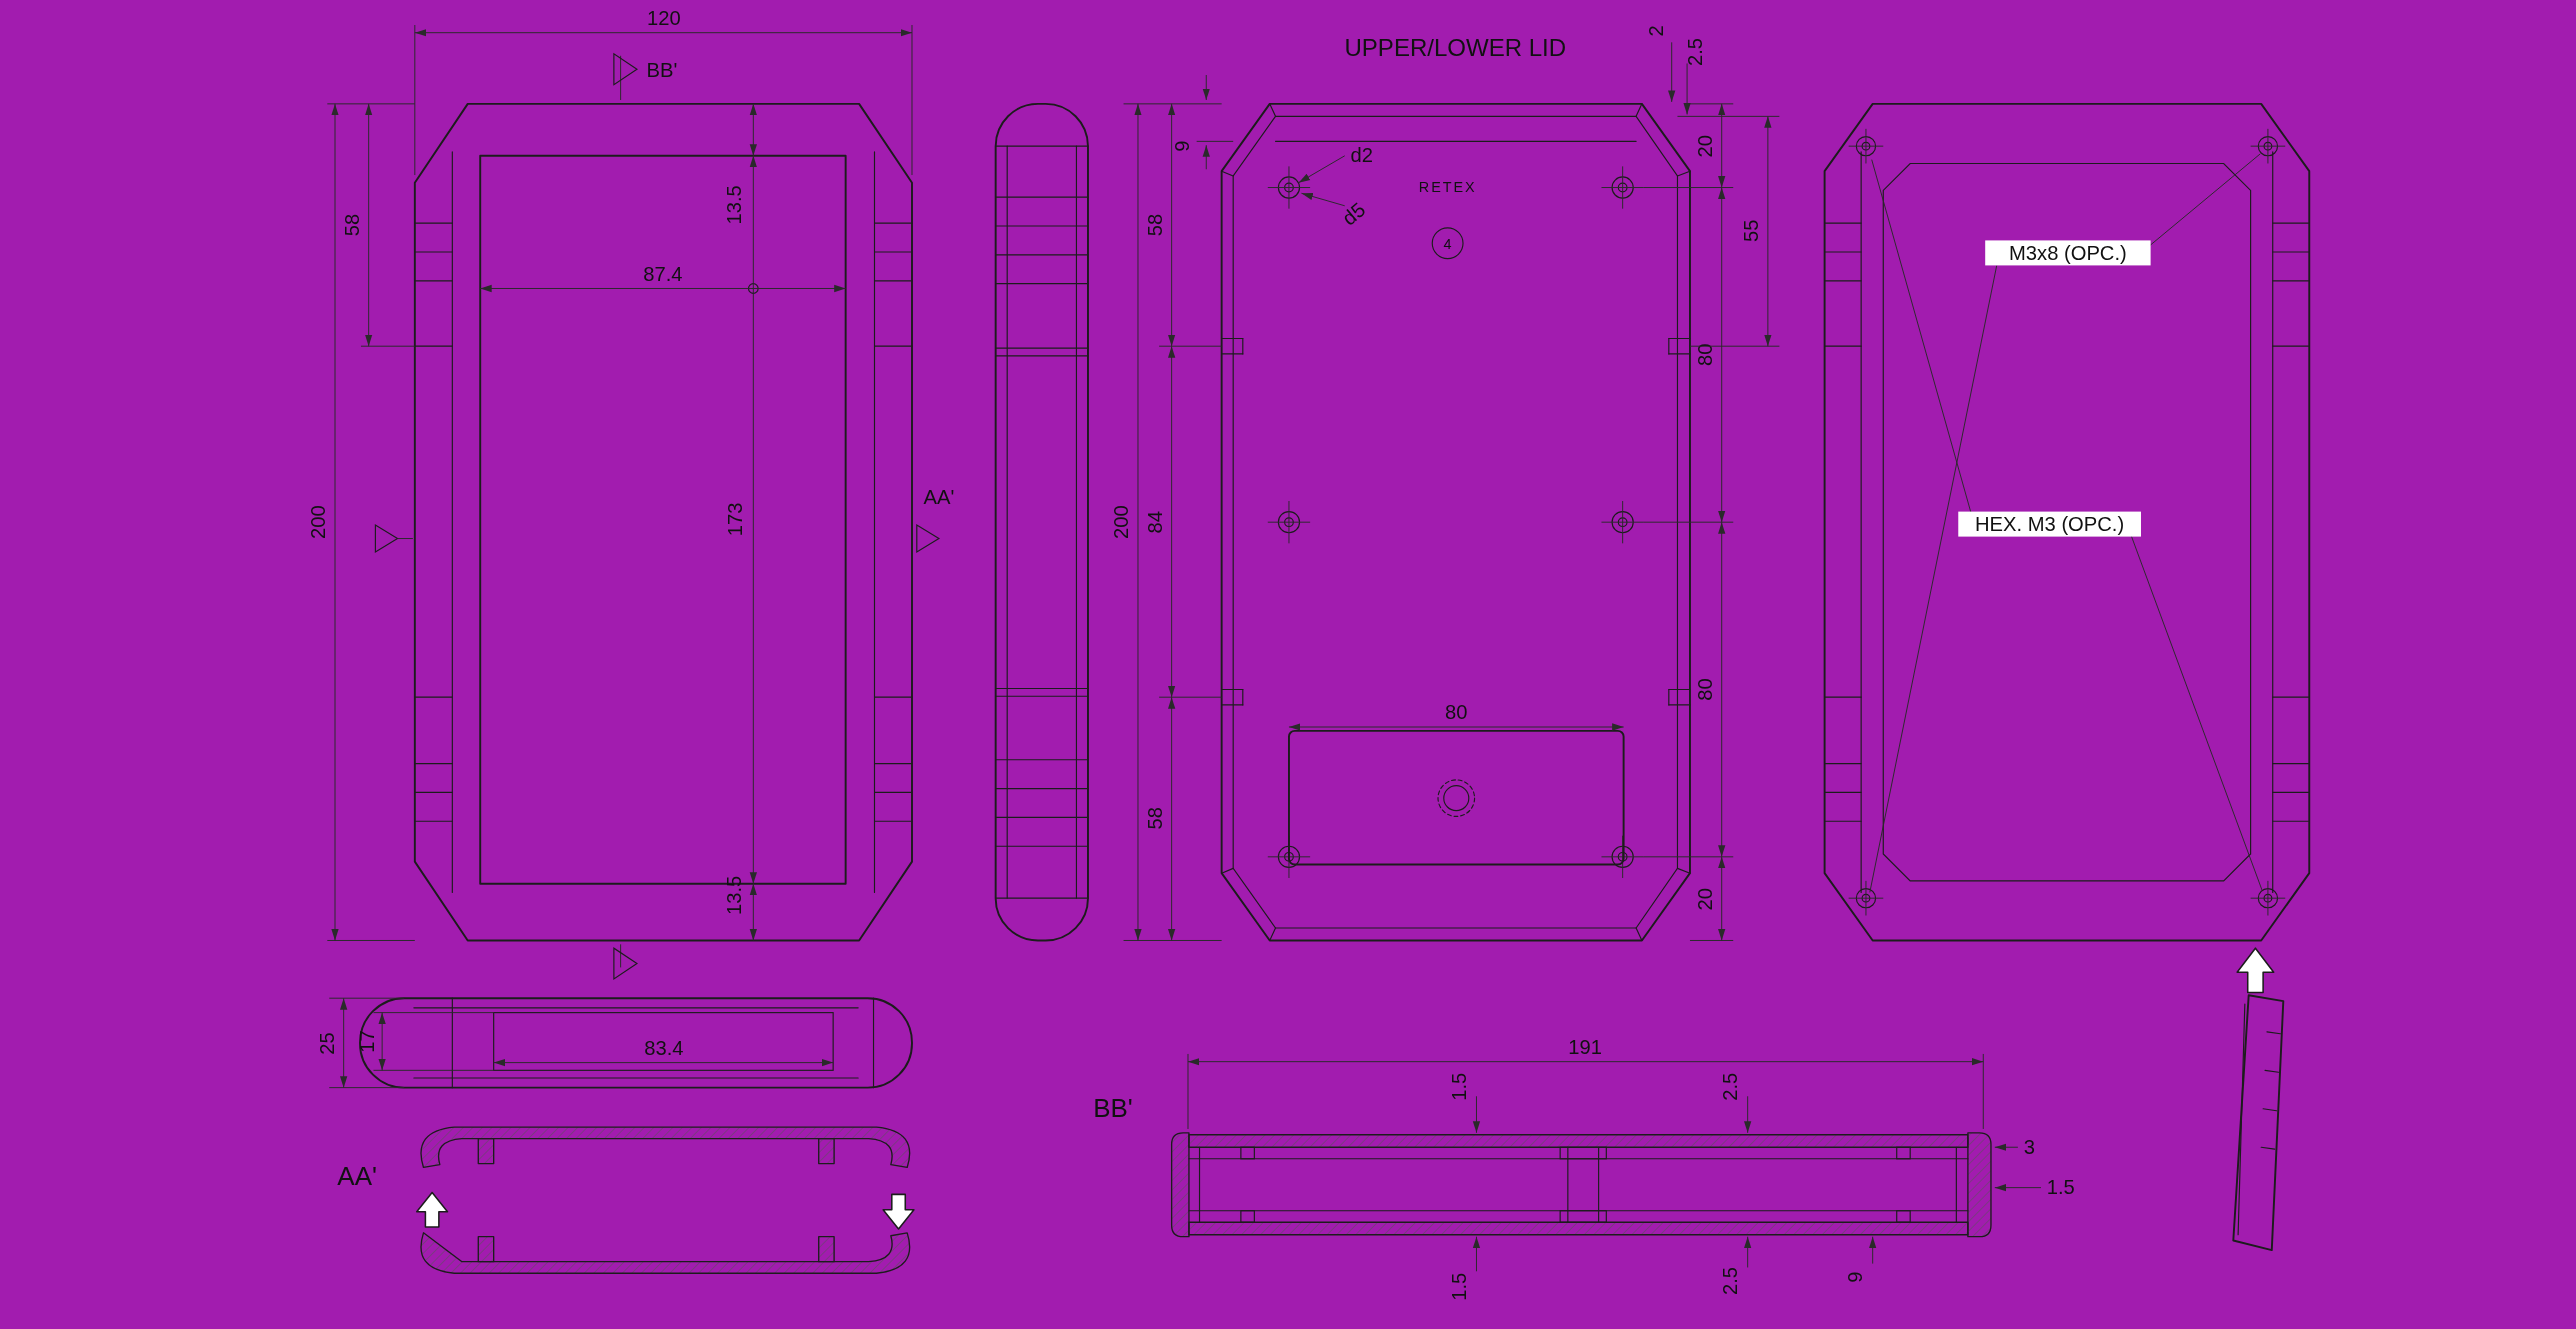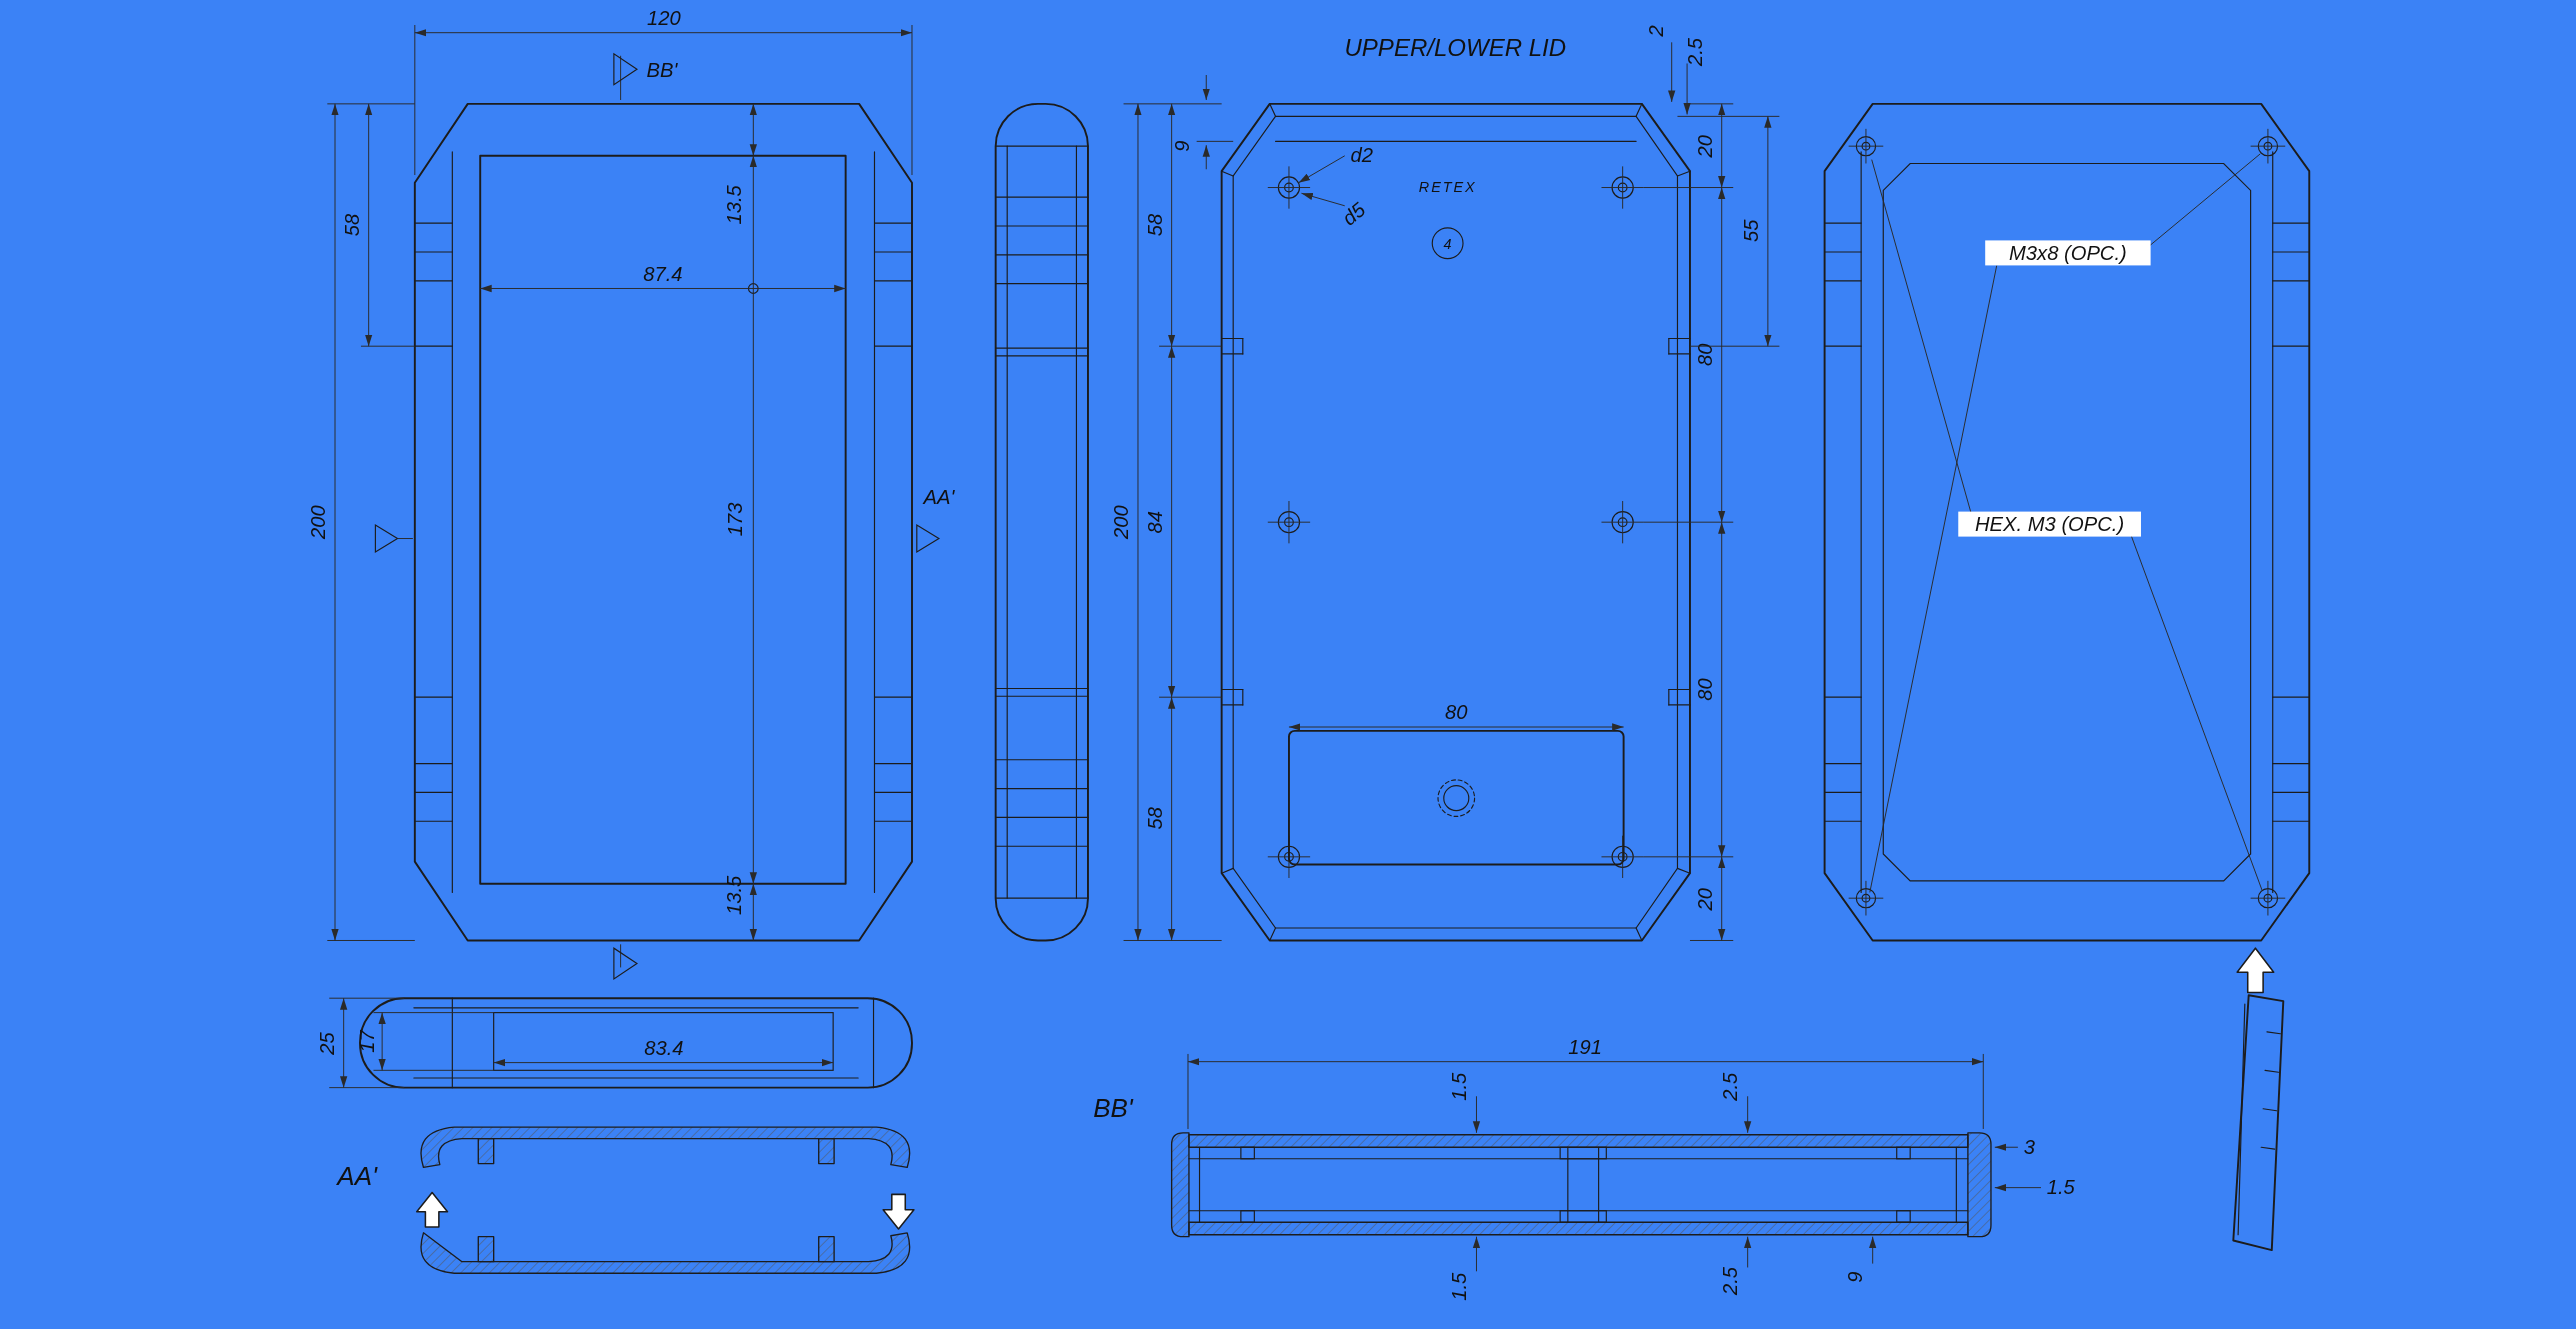--- a/index.html
+++ b/index.html
@@ -1,16 +1,16 @@
 <!DOCTYPE html>
 <html><head>
 <meta charset="utf-8">
 <style>
   html,body{margin:0;padding:0;background:#ffffff;}
-  .canvas{width:2576px;height:1329px;background:#3b82f6;font-style:italic;}
+  .canvas{width:2576px;height:1329px;background:#a21caf;}
   svg{display:block;font-family:"Liberation Sans",sans-serif;}
   .outline{fill:none;stroke:#1c1c1c;stroke-width:2;stroke-linejoin:round;stroke-linecap:round;}
   .thin{fill:none;stroke:#1c1c1c;stroke-width:1.2;stroke-linecap:round;}
   .dim{fill:none;stroke:#2a2a2a;stroke-width:1;}
   .da{marker-start:url(#arr);marker-end:url(#arr);}
   .de{marker-end:url(#arr);}
   .hatch{fill:url(#hatchp);stroke:#1c1c1c;stroke-width:1.4;stroke-linejoin:round;}
   .whitefill{fill:#ffffff;stroke:#1c1c1c;stroke-width:1.6;stroke-linejoin:round;}
   text{fill:#111111;}
   .t{font-size:21px;}

